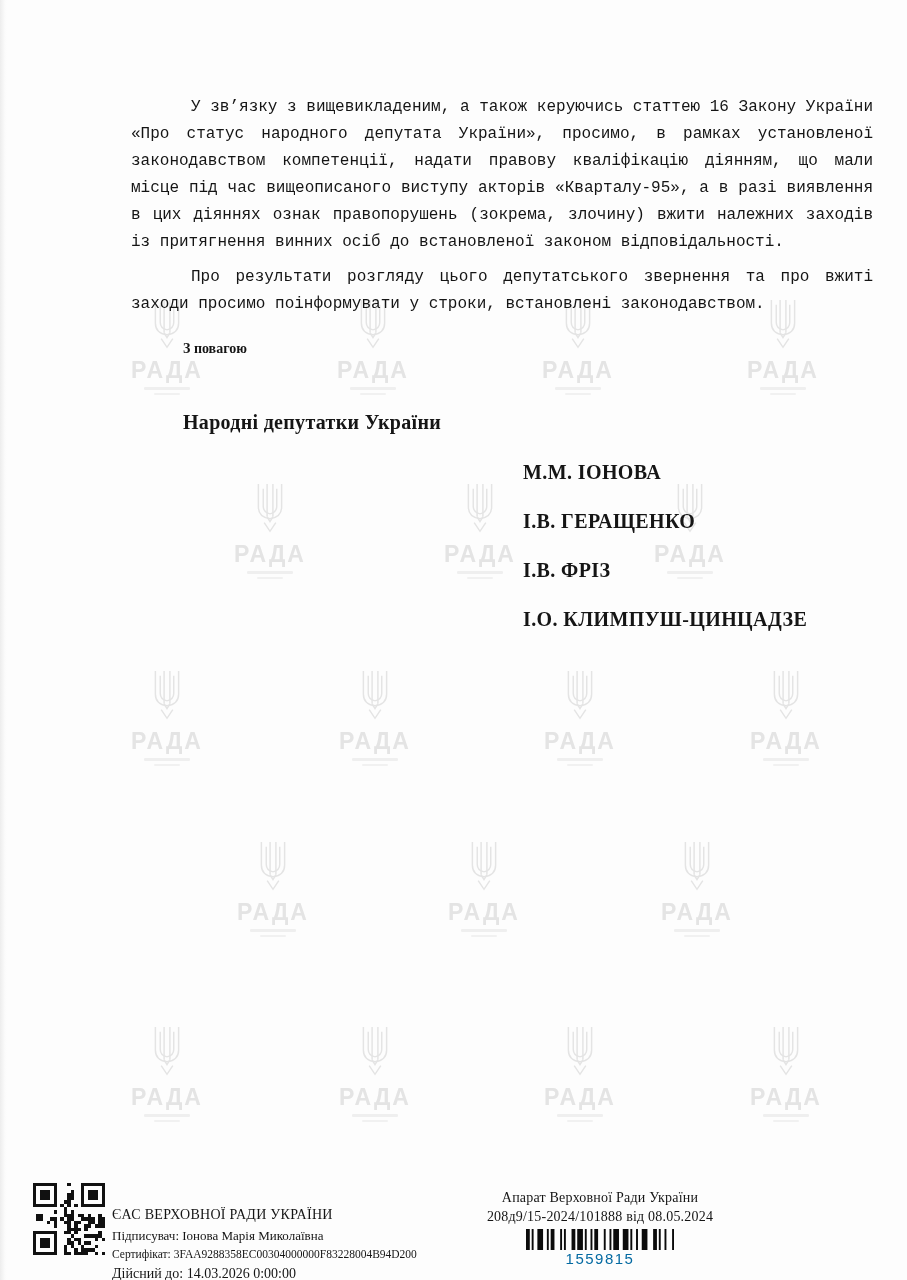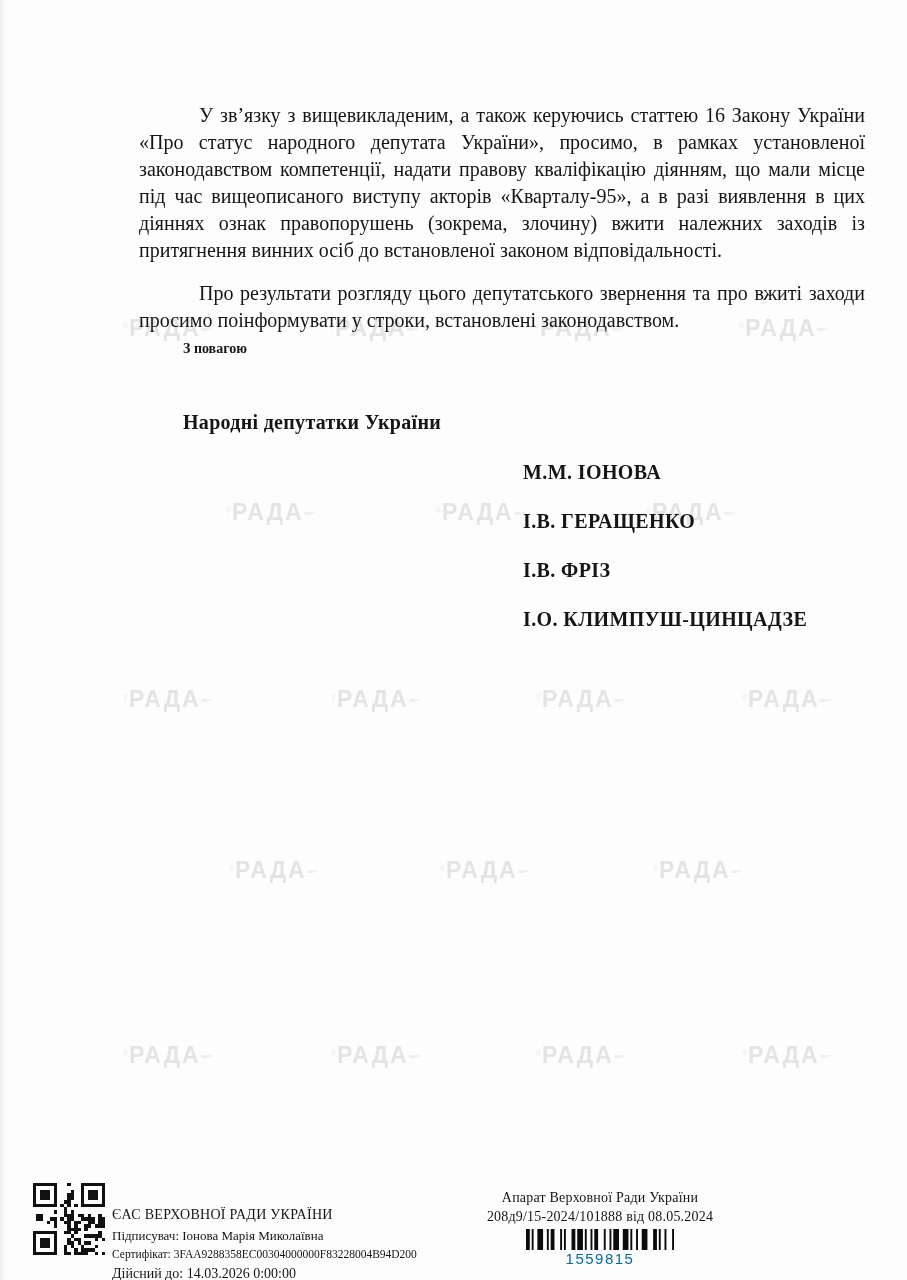--- a/index.html
+++ b/index.html
@@ -13,35 +13,35 @@
   }
   .page{position:absolute;inset:0;}
   .edge-left{
     position:absolute;left:0;top:0;width:7px;height:1280px;
     background:linear-gradient(to right,#ededed,#fbfbfb 70%,rgba(255,255,255,0));
   }
   
   #watermarks{position:absolute;inset:0;z-index:0;}
   .wm{
     position:absolute;width:90px;
-    display:flex;flex-direction:row;align-items:center;
+    display:flex;flex-direction:column;align-items:center;
     user-select:none;pointer-events:none;
   }
   .wm-label{
     font-family:"Liberation Sans", sans-serif;
     font-weight:700;font-size:23px;line-height:24px;
     letter-spacing:2px;color:#e4e4e4;margin-top:2px;
   }
   .wm-sub1{width:46px;height:3px;background:#efefef;margin-top:5px;border-radius:1px;}
   .wm-sub2{width:26px;height:2px;background:#f1f1f1;margin-top:3px;border-radius:1px;}
   
   .content{position:absolute;left:123px;top:86px;width:758px;z-index:1;}
   .body-par{
-    margin:16px;font-size:20px;line-height:27px;
-    text-align:justify;text-indent:60px;
+    margin:8px;font-size:16px;line-height:27px;
+    text-align:justify;text-indent:60px;font-family:Liberation Mono, monospace;
   }
   .regards{
     position:absolute;left:183px;top:341px;z-index:1;
     margin:0;font-size:14px;font-weight:700;
   }
   .signers-title{
     position:absolute;left:183px;top:411px;z-index:1;
     margin:0;font-size:20px;font-weight:700;letter-spacing:.3px;text-align:center;
   }
   .signers{position:absolute;left:515px;top:461px;z-index:1;margin-left:8px;}

